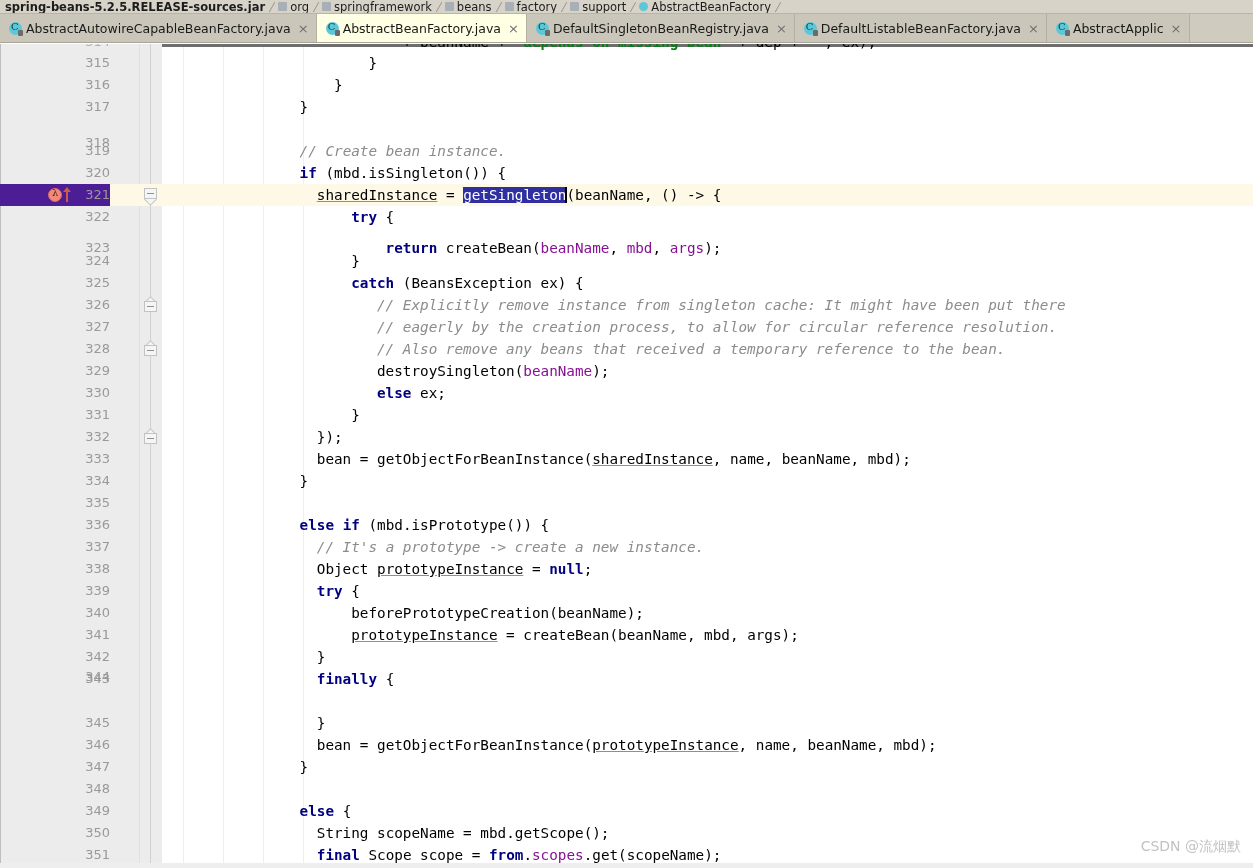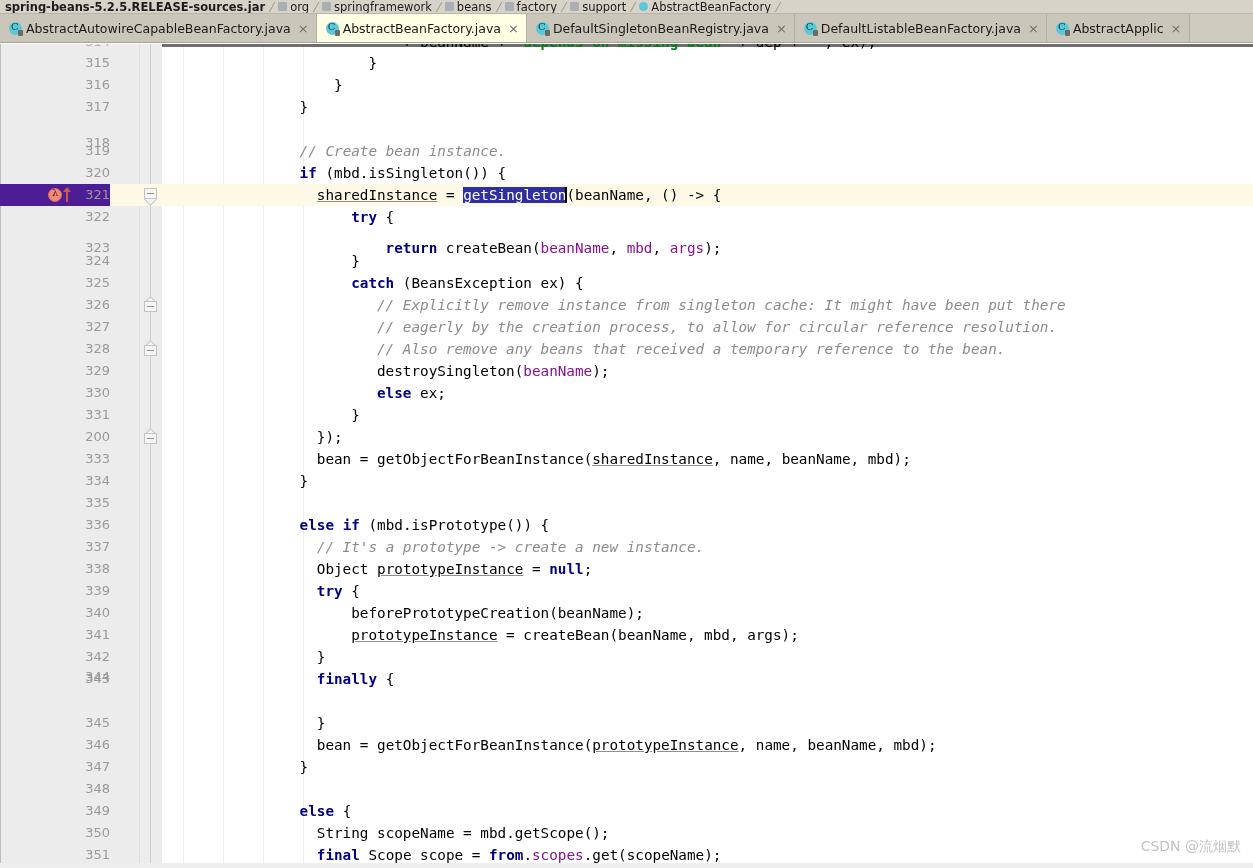--- a/index.html
+++ b/index.html
@@ -504,21 +504,21 @@
         </div>
         <div class="row" style="top: 338px;">
           <div class="ln">330</div>
           <div class="code" style="left: 377px;"><span class="kw">else</span><span> ex;</span></div>
         </div>
         <div class="row" style="top: 360px;">
           <div class="ln">331</div>
           <div class="code" style="left: 351.2px;"><span>}</span></div>
         </div>
         <div class="row" style="top: 382px;">
-          <div class="ln">200</div>
+          <div class="ln">332</div>
           <div class="code" style="left: 316.8px;"><span>});</span></div>
         </div>
         <div class="row" style="top: 404px;">
           <div class="ln">333</div>
           <div class="code" style="left: 316.8px;"><span>bean = getObjectForBeanInstance(</span><span class="lvar">sharedInstance</span><span>, name, beanName, mbd);</span></div>
         </div>
         <div class="row" style="top: 426px;">
           <div class="ln">334</div>
           <div class="code" style="left: 299.6px;"><span>}</span></div>
         </div>

